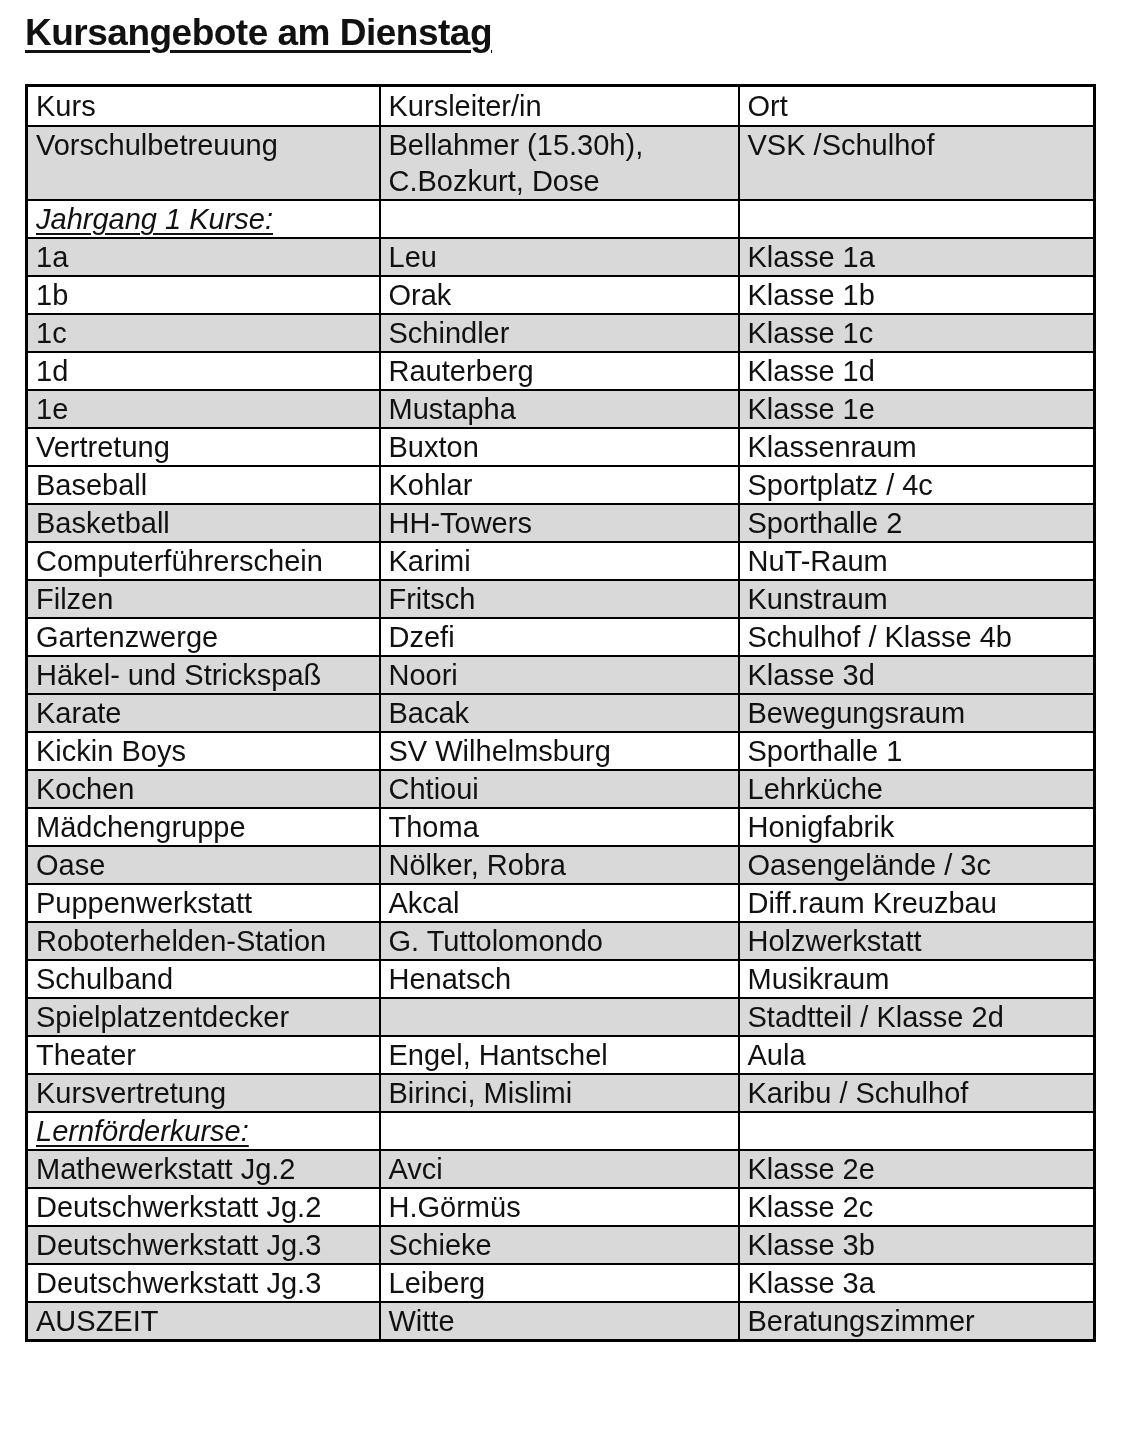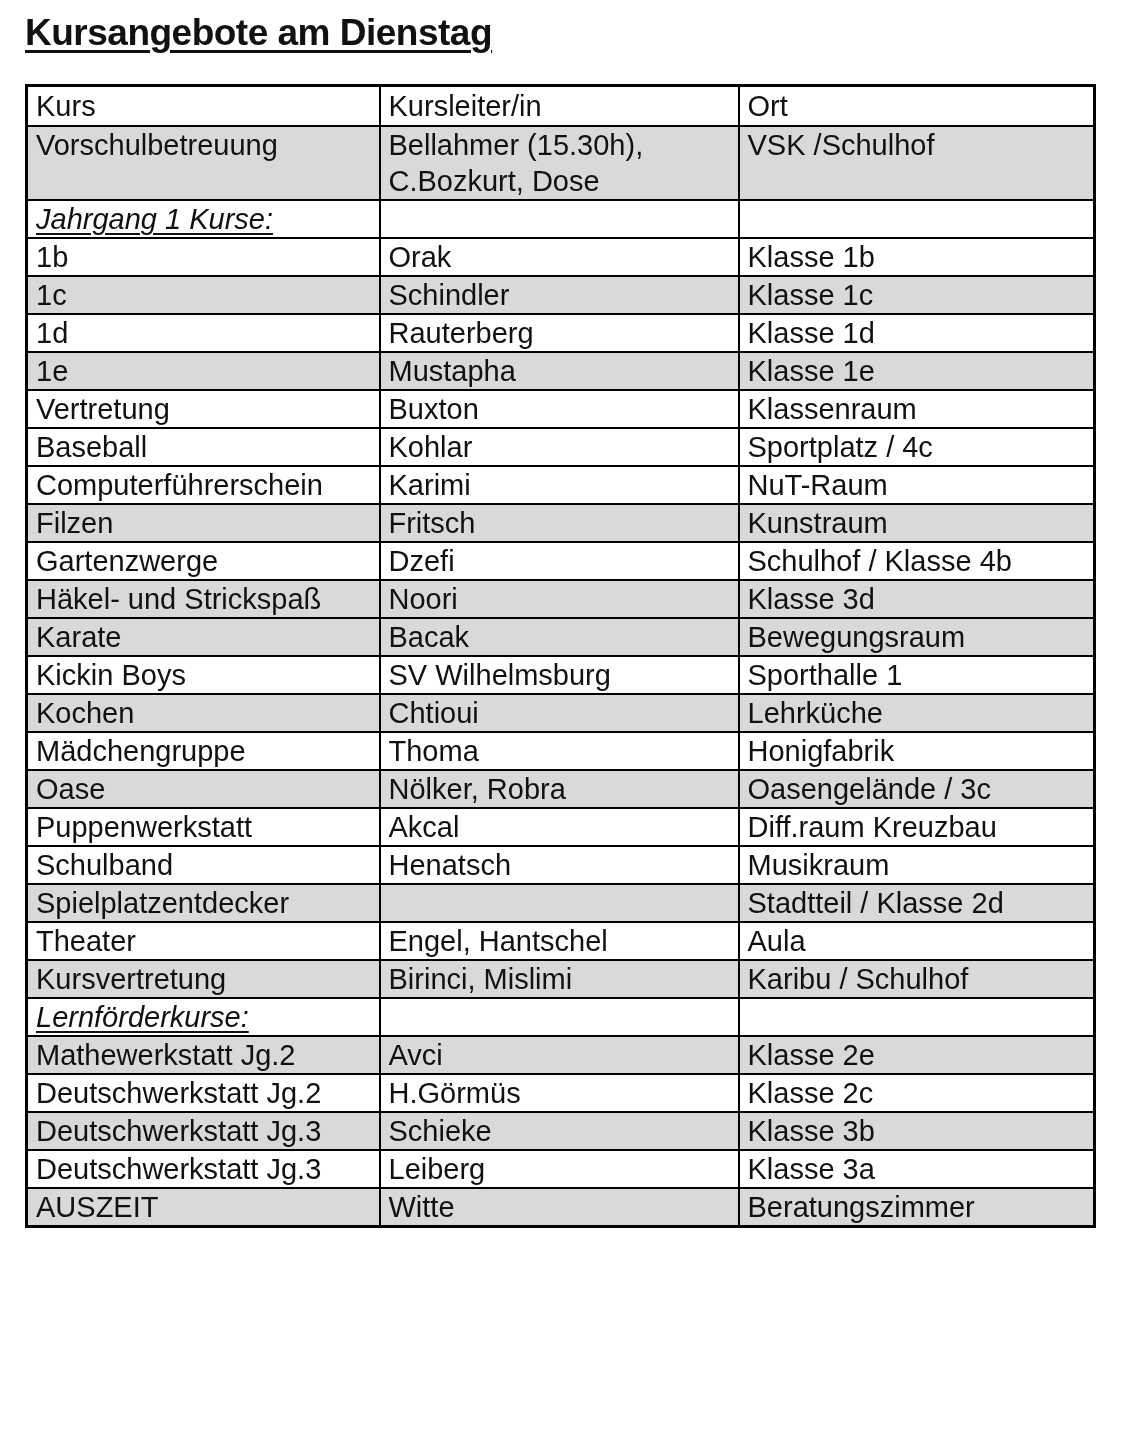--- a/index.html
+++ b/index.html
@@ -97,20 +97,25 @@
           <tr class="shaded">
             <td>Vorschulbetreuung</td>
             <td>Bellahmer (15.30h), C.Bozkurt, Dose</td>
             <td>VSK /Schulhof</td>
           </tr>
           <tr>
             <td><span class="section-label">Jahrgang 1 Kurse:</span></td>
             <td></td>
             <td></td>
           </tr>
+          <tr class="shaded">
+            <td>1a</td>
+            <td>Leu</td>
+            <td>Klasse 1a</td>
+          </tr>
           <tr>
             <td>1b</td>
             <td>Orak</td>
             <td>Klasse 1b</td>
           </tr>
           <tr class="shaded">
             <td>1c</td>
             <td>Schindler</td>
             <td>Klasse 1c</td>
           </tr>
@@ -127,20 +132,25 @@
           <tr>
             <td>Vertretung</td>
             <td>Buxton</td>
             <td>Klassenraum</td>
           </tr>
           <tr>
             <td>Baseball</td>
             <td>Kohlar</td>
             <td>Sportplatz / 4c</td>
           </tr>
+          <tr class="shaded">
+            <td>Basketball</td>
+            <td>HH-Towers</td>
+            <td>Sporthalle 2</td>
+          </tr>
           <tr>
             <td>Computerführerschein</td>
             <td>Karimi</td>
             <td>NuT-Raum</td>
           </tr>
           <tr class="shaded">
             <td>Filzen</td>
             <td>Fritsch</td>
             <td>Kunstraum</td>
           </tr>
@@ -177,20 +187,25 @@
           <tr class="shaded">
             <td>Oase</td>
             <td>Nölker, Robra</td>
             <td>Oasengelände / 3c</td>
           </tr>
           <tr>
             <td>Puppenwerkstatt</td>
             <td>Akcal</td>
             <td>Diff.raum Kreuzbau</td>
           </tr>
+          <tr class="shaded">
+            <td>Roboterhelden-Station</td>
+            <td>G. Tuttolomondo</td>
+            <td>Holzwerkstatt</td>
+          </tr>
           <tr>
             <td>Schulband</td>
             <td>Henatsch</td>
             <td>Musikraum</td>
           </tr>
           <tr class="shaded">
             <td>Spielplatzentdecker</td>
             <td></td>
             <td>Stadtteil / Klasse 2d</td>
           </tr>

